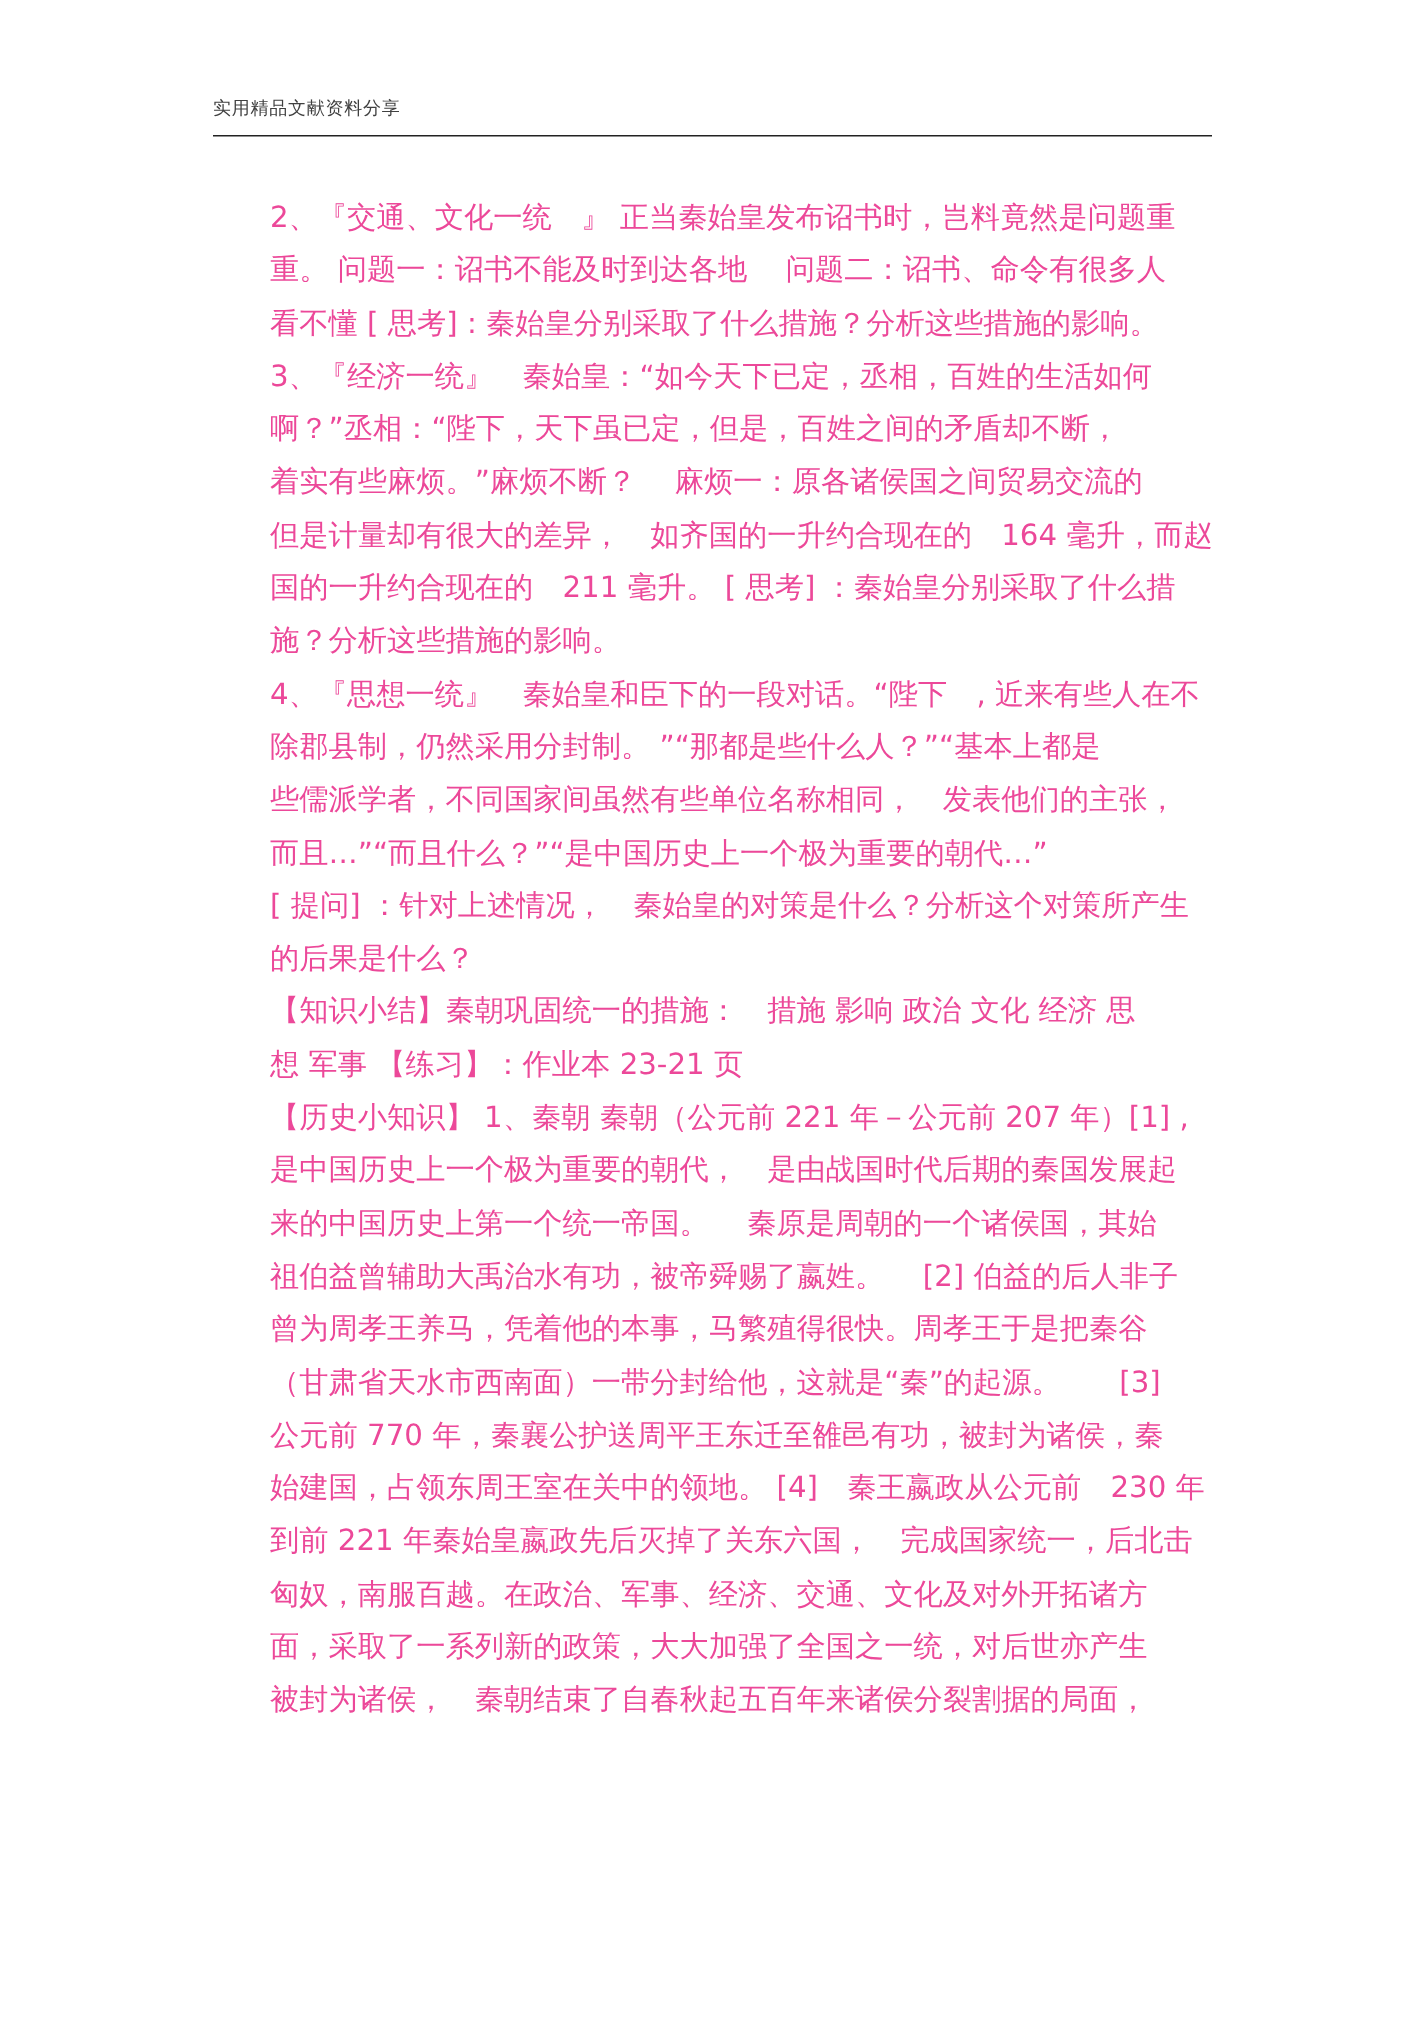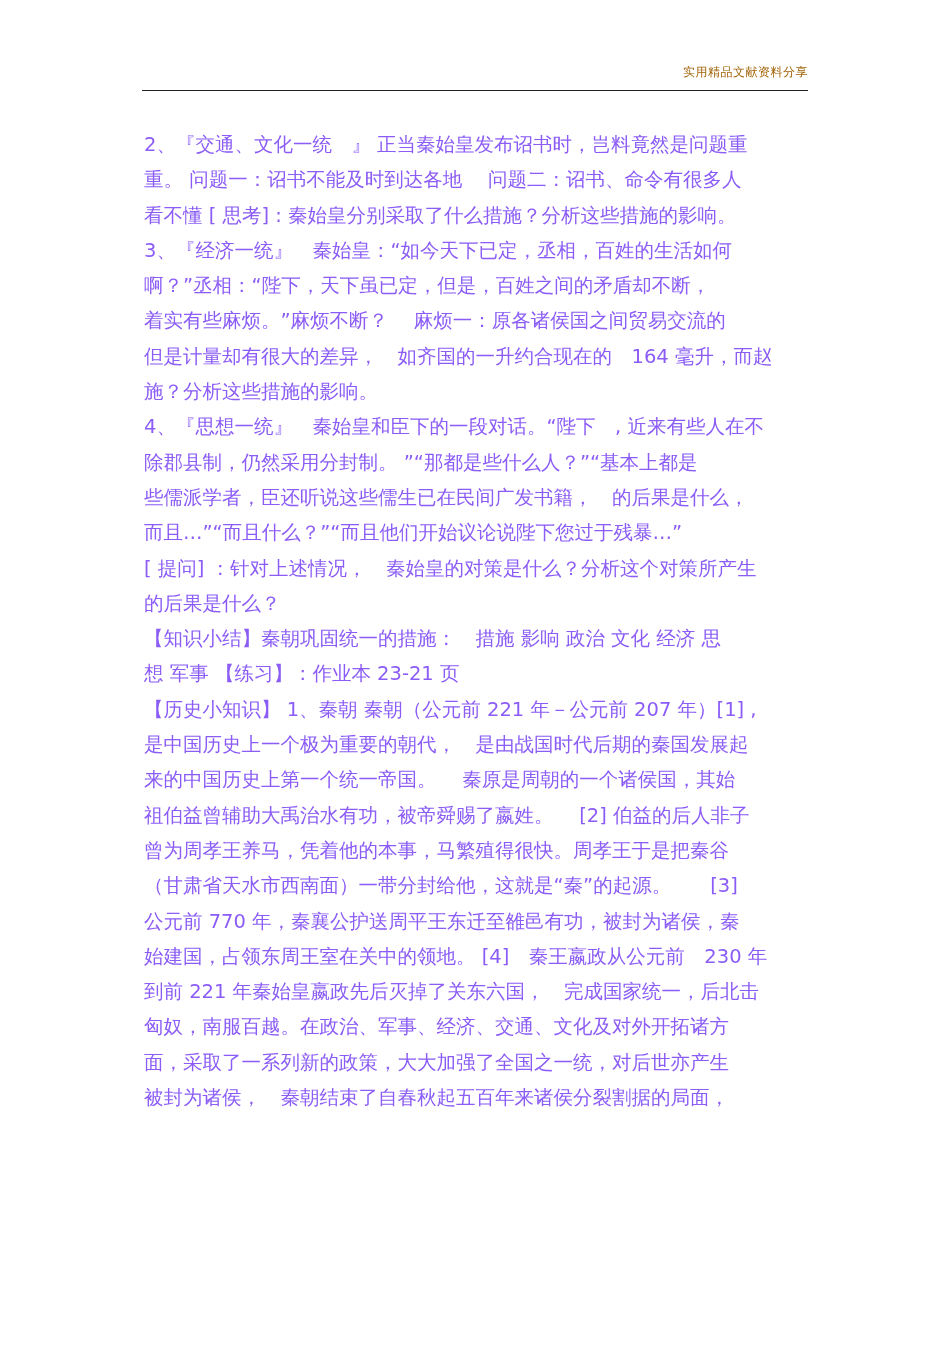--- a/index.html
+++ b/index.html
@@ -13,23 +13,23 @@
       position: relative;
       overflow: hidden;
       font-family: "DejaVu Sans", "Liberation Sans", sans-serif;
       color: #111111;
     }
     .page-header {
       position: absolute;
       left: 142px;
       top: 64px;
       width: 666px;
-      text-align: right;
+      text-align: left;
       font-size: 12px;
-      color: #a16207;
+      color: #404040;
       letter-spacing: 0.5px;
     }
     .header-rule {
       position: absolute;
       left: 142px;
       top: 90px;
       width: 666px;
       height: 0;
       border-top: 1.5px solid #222222;
     }
@@ -37,42 +37,44 @@
       position: absolute;
       left: 144px;
       top: 127px;
       width: 670px;
     }
     .line {
       height: 35.3px;
       line-height: 35.3px;
       font-size: 19.5px;
       white-space: pre;
-      color: #8b5cf6;
+      color: #ec4899;
+      margin-left: 36px;
     }
   </style>
 </head>
 <body>
 
 <div class="page-header">实用精品文献资料分享</div>
 <div class="header-rule"></div>
 
 <div class="body-text">
   <div class="line">2、『交通、文化一统　』 正当秦始皇发布诏书时，岂料竟然是问题重</div>
   <div class="line">重。 问题一：诏书不能及时到达各地　 问题二：诏书、命令有很多人</div>
   <div class="line">看不懂 [ 思考] : 秦始皇分别采取了什么措施？分析这些措施的影响。</div>
   <div class="line">3、『经济一统』　秦始皇：“如今天下已定，丞相，百姓的生活如何</div>
   <div class="line">啊？”丞相：“陛下，天下虽已定，但是，百姓之间的矛盾却不断，</div>
   <div class="line">着实有些麻烦。”麻烦不断？　 麻烦一：原各诸侯国之间贸易交流的</div>
   <div class="line">但是计量却有很大的差异，　如齐国的一升约合现在的　164 毫升，而赵</div>
+  <div class="line">国的一升约合现在的　211 毫升。 [ 思考] ：秦始皇分别采取了什么措</div>
   <div class="line">施？分析这些措施的影响。</div>
   <div class="line">4、『思想一统』　秦始皇和臣下的一段对话。“陛下　, 近来有些人在不</div>
   <div class="line">除郡县制，仍然采用分封制。 ”“那都是些什么人？”“基本上都是</div>
-  <div class="line">些儒派学者，臣还听说这些儒生已在民间广发书籍，　的后果是什么，</div>
-  <div class="line">而且…”“而且什么？”“而且他们开始议论说陛下您过于残暴…”</div>
+  <div class="line">些儒派学者，不同国家间虽然有些单位名称相同，　发表他们的主张，</div>
+  <div class="line">而且…”“而且什么？”“是中国历史上一个极为重要的朝代…”</div>
   <div class="line">[ 提问] ：针对上述情况，　秦始皇的对策是什么？分析这个对策所产生</div>
   <div class="line">的后果是什么？</div>
   <div class="line">【知识小结】秦朝巩固统一的措施：　措施 影响 政治 文化 经济 思</div>
   <div class="line">想 军事 【练习】：作业本 23-21 页</div>
   <div class="line">【历史小知识】 1、秦朝 秦朝（公元前 221 年－公元前 207 年）[1] ,</div>
   <div class="line">是中国历史上一个极为重要的朝代，　是由战国时代后期的秦国发展起</div>
   <div class="line">来的中国历史上第一个统一帝国。　 秦原是周朝的一个诸侯国，其始</div>
   <div class="line">祖伯益曾辅助大禹治水有功，被帝舜赐了嬴姓。　 [2] 伯益的后人非子</div>
   <div class="line">曾为周孝王养马，凭着他的本事，马繁殖得很快。周孝王于是把秦谷</div>
   <div class="line">（甘肃省天水市西南面）一带分封给他，这就是“秦”的起源。　　[3]</div>

